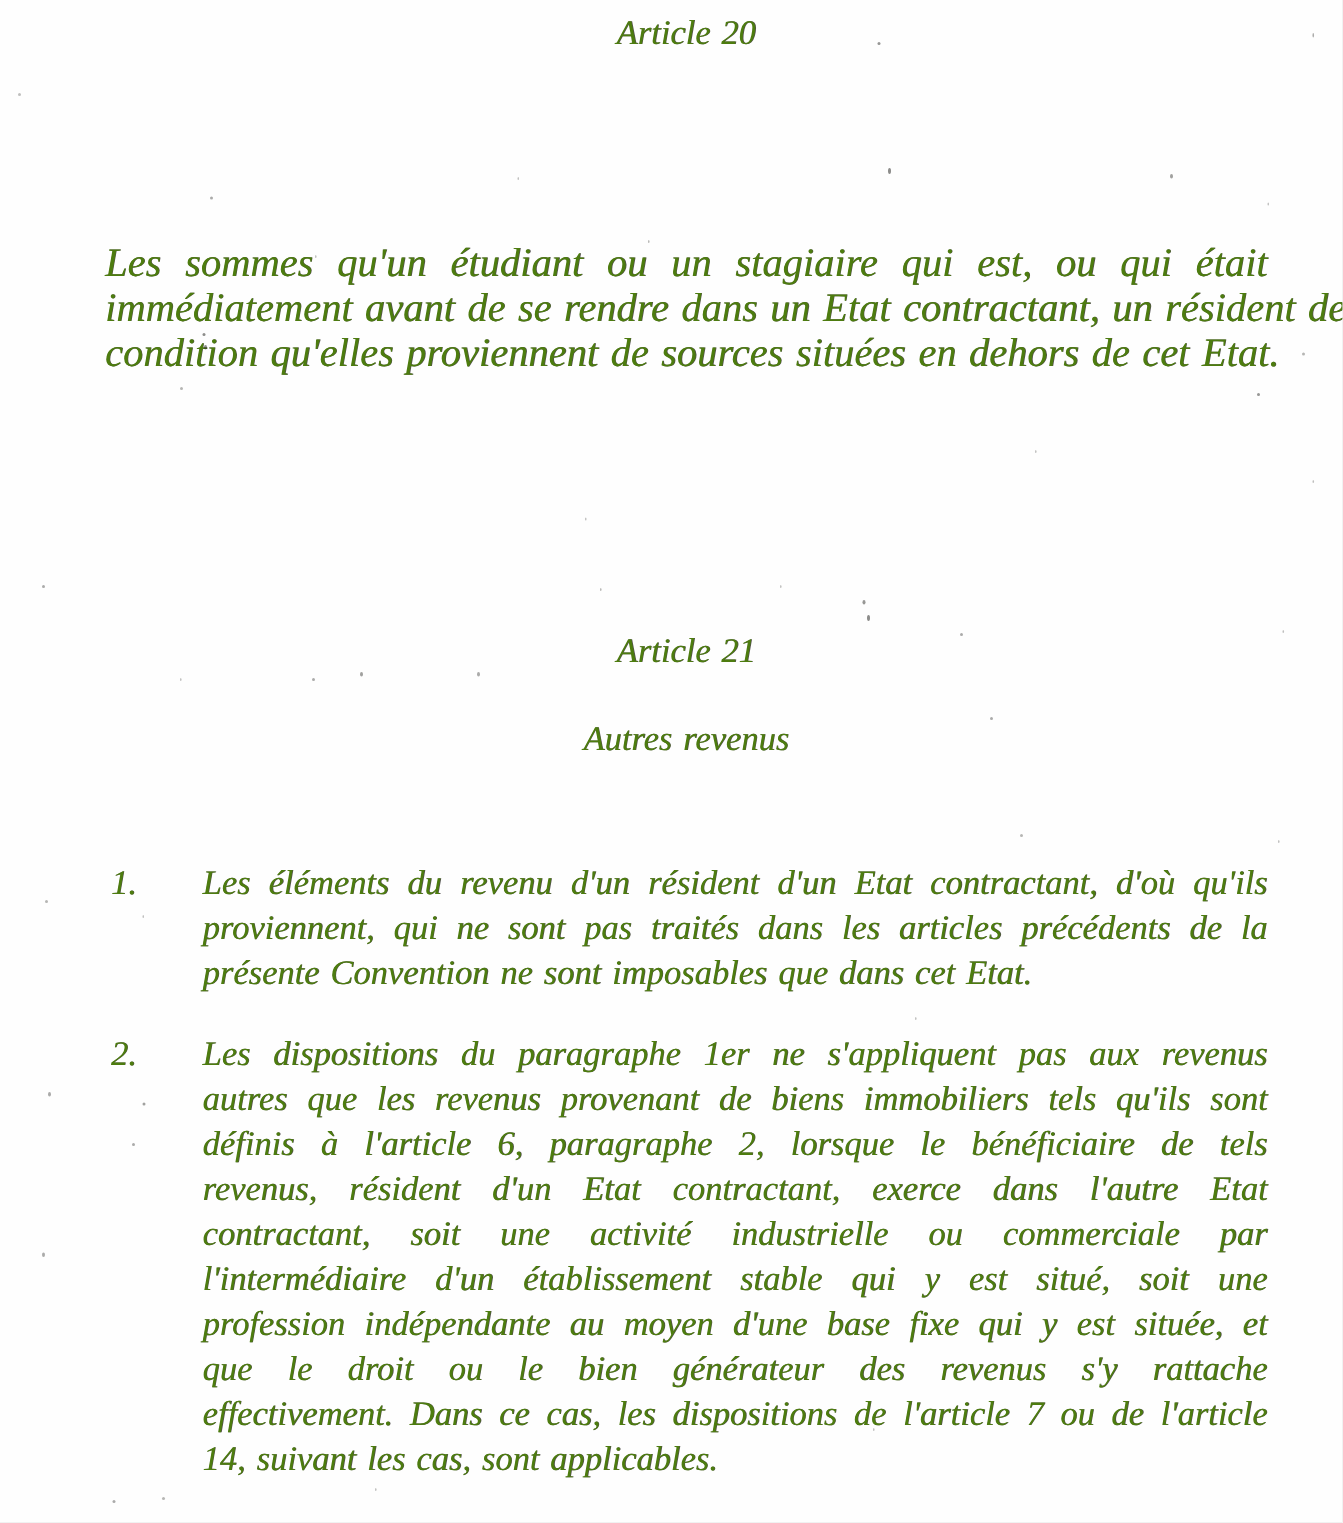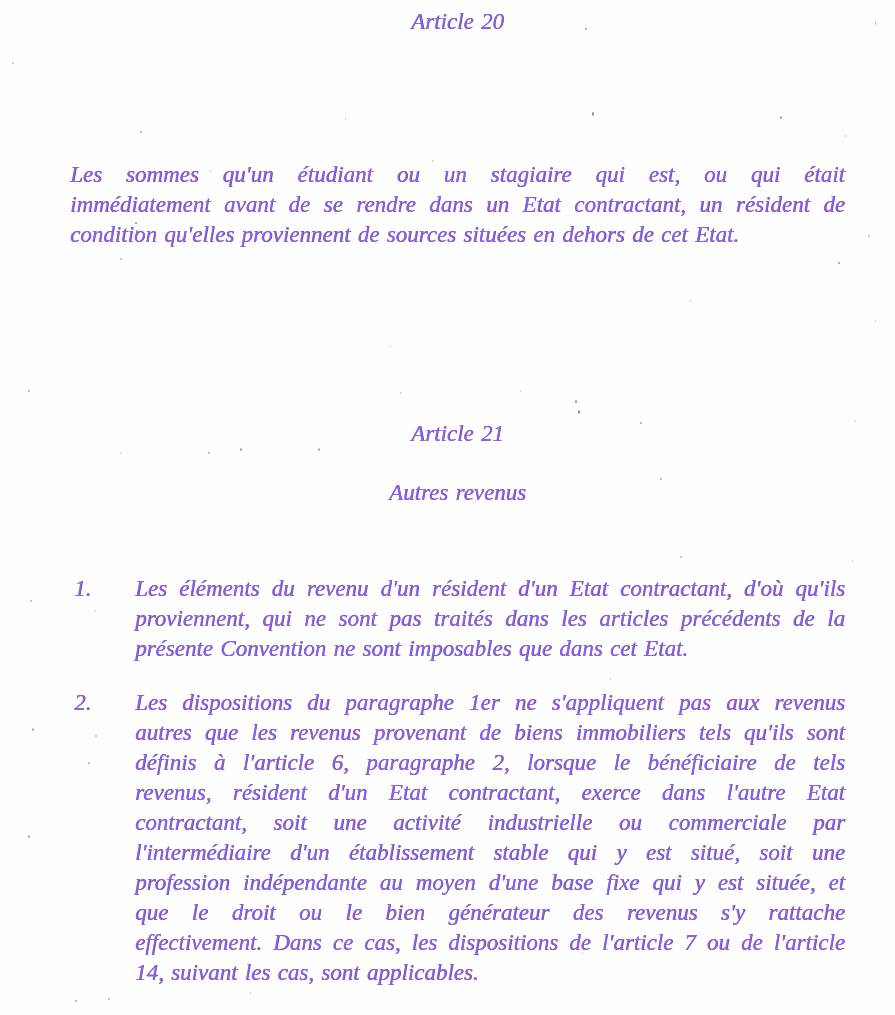--- a/index.html
+++ b/index.html
@@ -4,36 +4,36 @@
 <style>
   html, body { margin: 0; padding: 0; background: #e8e8e8; }
   .page {
     position: relative;
     width: 895px;
     height: 1015px;
     background: #fefefe;
     overflow: hidden;
     font-family: "Liberation Serif", "DejaVu Serif", serif;
     font-style: italic;
-    color: #8b5cf6;
+    color: #4d7c0f;
     text-shadow: 0.4px 0.2px 0 rgba(24,22,19,0.75);
     word-spacing: 1.5px;
   }
   .heading {
     position: absolute;
     left: 70px;
     width: 775px;
     text-align: center;
     font-size: 23px;
     line-height: 30px;
     white-space: nowrap;
   }
   .body-par {
     position: absolute;
-    font-size: 23px;
+    font-size: 27px;
     line-height: 30px;
   }
   .jline {
     text-align: justify;
     text-align-last: justify;
     height: 30px;
     white-space: nowrap;
   }
   .jline.last {
     text-align: center;

